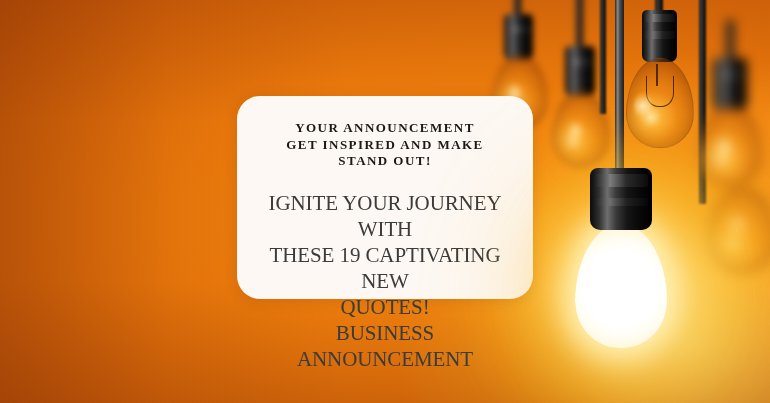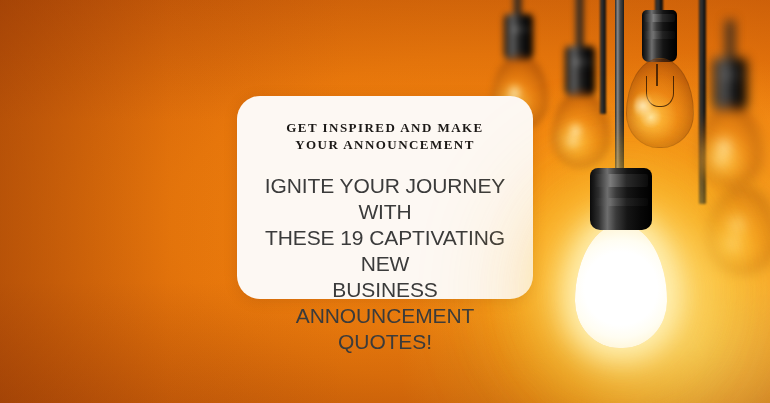--- a/index.html
+++ b/index.html
@@ -143,21 +143,21 @@
     font-size: 13px;
     line-height: 16.5px;
     letter-spacing: 1.45px;
     color: #1c1917;
     text-align: center;
     margin: 0;
     width: 100%;
   }
 
   .headline {
-    font-family: Liberation Sans, sans-serif;
+    font-family: Liberation Serif, serif;
     font-weight: 300;
     font-size: 21px;
     line-height: 26px;
     letter-spacing: -0.1px;
     color: #3b3b3b;
     text-align: center;
     margin: 20px 0 0 0;
     width: 100%;
   }
 </style>
@@ -230,26 +230,27 @@
       </div>
 
       <div class="bulb lit" style="left:105px; top:224px; width:92px; height:124px; z-index:2;"></div>
     </div>
 
   </div>
 
   <div class="card">
 
     <div class="eyebrow">
+      <div>YOUR ANNOUNCEMENT</div>
       <div>GET INSPIRED AND MAKE</div>
-      <div>YOUR ANNOUNCEMENT</div>
+      <div>STAND OUT!</div>
     </div>
 
     <div class="headline">
       <div>IGNITE YOUR JOURNEY WITH</div>
       <div>THESE 19 CAPTIVATING NEW</div>
+      <div>QUOTES!</div>
       <div>BUSINESS ANNOUNCEMENT</div>
-      <div>QUOTES!</div>
     </div>
 
   </div>
 
 </div>
 
 </body></html>

